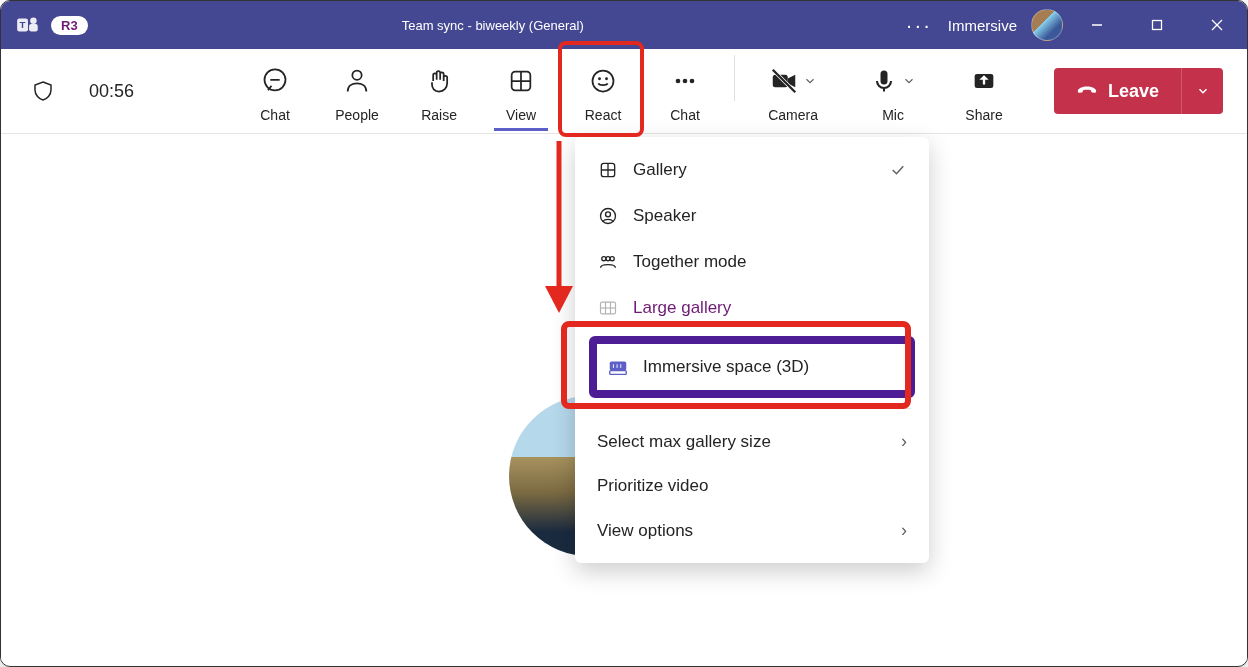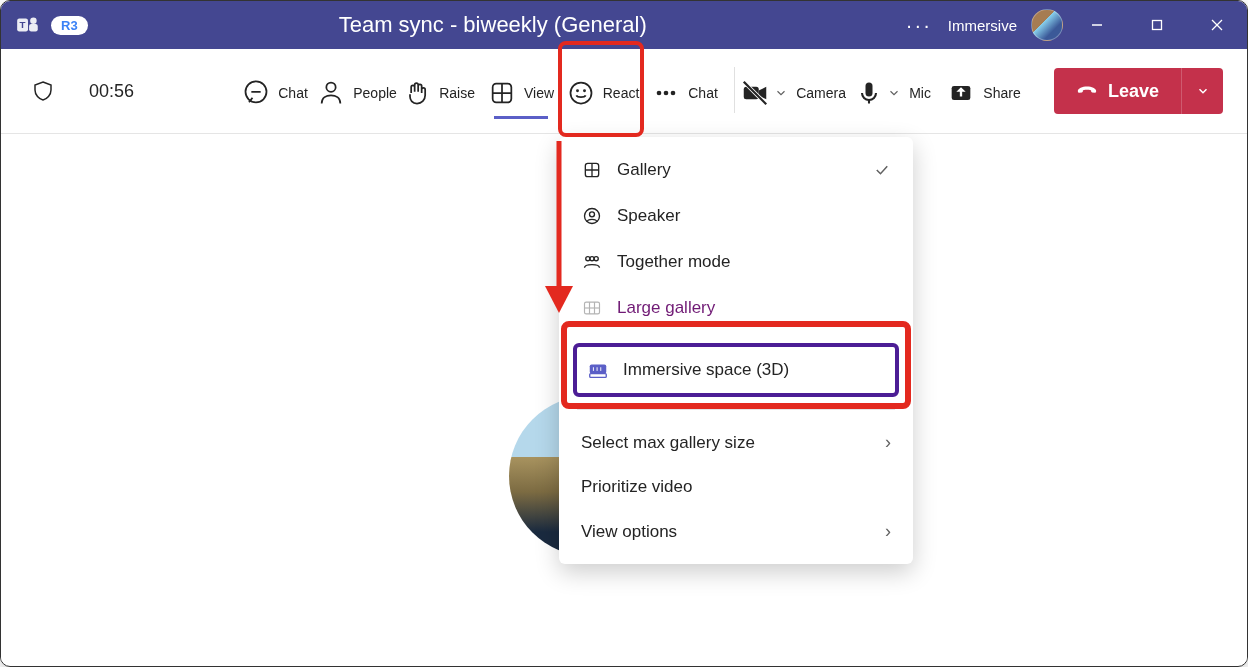--- a/index.html
+++ b/index.html
@@ -1,56 +1,56 @@
 <!DOCTYPE html>
 <html><head>
 <meta charset="utf-8">
 <style>
   * { box-sizing: border-box; margin: 0; padding: 0; font-family: 'Segoe UI', sans-serif; }
   body { width: 1248px; height: 667px; background: white; overflow: hidden; }
   .app-window { width: 1248px; height: 667px; border: 1px solid #333; border-radius: 10px; overflow: hidden; position: relative; box-shadow: 0 4px 12px rgba(0,0,0,0.2); }
   .titlebar { background: #444791; height: 48px; display: flex; align-items: center; justify-content: space-between; color: white; }
   .titlebar-left { display: flex; align-items: center; gap: 10px; padding-left: 14px; }
   .teams-logo { display: flex; align-items: center; }
-  .r3-pill { background: white; color: #3b82f6; border-radius: 12px; padding: 2px 10px; font-weight: 600; font-size: 13px; }
-  .titlebar-center { font-size: 22px; font-weight: 400; flex: 1; text-align: center; }
+  .r3-pill { background: white; color: #701a75; border-radius: 12px; padding: 2px 10px; font-weight: 600; font-size: 13px; }
+  .titlebar-center { font-size: 13px; font-weight: 400; flex: 1; text-align: center; }
   .titlebar-right { display: flex; align-items: center; gap: 8px; padding-right: 4px; }
   .dots-h { font-size: 20px; letter-spacing: 2px; padding: 0 8px; cursor: pointer; }
   .titlebar-account { font-size: 15px; padding-right: 6px; }
   .avatar-small { width: 32px; height: 32px; border-radius: 50%; background: linear-gradient(135deg, #a67c52 40%, #87ceeb 40%, #3b5998 70%); border: 1px solid rgba(255,255,255,0.3); }
   .win-btn { width: 52px; height: 48px; display: flex; align-items: center; justify-content: center; cursor: pointer; }
   
   .toolbar { height: 85px; display: flex; align-items: center; border-bottom: 1px solid #e5e5e5; background: white; padding: 0 10px; position: relative; }
   .tb-left { display: flex; align-items: center; gap: 34px; padding-left: 20px; }
   .timer { font-size: 18px; color: #242424; }
   .shield-icon { width: 24px; height: 24px; }
   .tb-spacer { flex: 0 0 100px; }
   .tb-items { display: flex; align-items: flex-start; gap: 0px; }
-  .tb-item { display: flex; align-items: center; justify-content: center; gap: 8px; width: 82px; padding: 8px 4px 4px; cursor: pointer; position: relative; }
+  .tb-item { display: flex; flex-direction: column; align-items: center; justify-content: center; gap: 8px; width: 82px; padding: 8px 4px 4px; cursor: pointer; position: relative; }
   .tb-item.wide { width: 100px; }
   .tb-icon-row { height: 36px; display: flex; align-items: center; justify-content: center; gap: 4px; }
   .tb-label { font-size: 14px; color: #242424; }
   .highlight-view { position: absolute; border: 4px solid #E3291F; border-radius: 8px; z-index: 40; pointer-events: none; }
   .highlight1 { left: 557px; top: 40px; width: 86px; height: 96px; }
   .view-underline { position: absolute; bottom: -4px; left: 14px; right: 14px; height: 3px; background: #5b5fc7; }
   .tb-sep { width: 1px; height: 46px; background: #e0e0e0; margin: 0 8px; }
   .tb-right { margin-left: auto; display: flex; align-items: center; gap: 10px; padding-right: 14px; }
   .leave-btn { display: flex; align-items: stretch; height: 46px; }
   .leave-main { background: #c4314b; color: white; display: flex; align-items: center; gap: 10px; padding: 0 22px; font-size: 18px; font-weight: 600; border-radius: 4px 0 0 4px; cursor: pointer; }
   .leave-drop { background: #c4314b; width: 42px; display: flex; align-items: center; justify-content: center; border-radius: 0 4px 4px 0; border-left: 1px solid rgba(255,255,255,0.2); cursor: pointer; }
   
   .content { position: relative; background: white; height: calc(661px - 48px - 85px); }
   .participant-circle { position: absolute; left: 508px; top: 262px; width: 160px; height: 160px; border-radius: 50%; background: linear-gradient(to bottom, #b5d8eb 0%, #b5d8eb 38%, #a8935f 38%, #7c6b42 60%, #1a2a3f 85%); overflow: hidden; }
   
-  .dropdown { position: absolute; left: 558px; top: 136px; width: 354px; background: white; box-shadow: 0 8px 24px rgba(0,0,0,0.2); border-radius: 6px; padding: 10px 0; z-index: 30; }
+  .dropdown { position: absolute; left: 574px; top: 136px; width: 354px; background: white; box-shadow: 0 8px 24px rgba(0,0,0,0.2); border-radius: 6px; padding: 10px 0; z-index: 30; }
   .dd-item { display: flex; align-items: center; gap: 14px; padding: 12px 22px; font-size: 17px; color: #242424; cursor: pointer; position: relative; }
   .dd-item.disabled { color: #701a75; cursor: default; }
   .dd-icon { width: 22px; height: 22px; flex-shrink: 0; display: flex; align-items: center; justify-content: center; }
   .dd-check { margin-left: auto; }
-  .dd-immersive { border: 4px solid #4c1d95; border-radius: 6px; margin: 12px 14px; padding: 12px 10px !important; }
+  .dd-immersive { border: 8px solid #4c1d95; border-radius: 6px; margin: 5px 14px; padding: 12px 10px !important; }
   .dd-divider { height: 1px; background: #e5e5e5; margin: 10px 18px; }
   .dd-chevr { margin-left: auto; font-size: 18px; color: #616161; }
   .highlight2 { position: absolute; border: 6px solid #E3291F; border-radius: 8px; z-index: 45; pointer-events: none; left: 560px; top: 320px; width: 350px; height: 88px; }
   
   .arrow-svg { position: absolute; left: 540px; top: 140px; z-index: 50; pointer-events: none; }
   
   svg { display: block; }
 </style>
 </head>
 <body>

